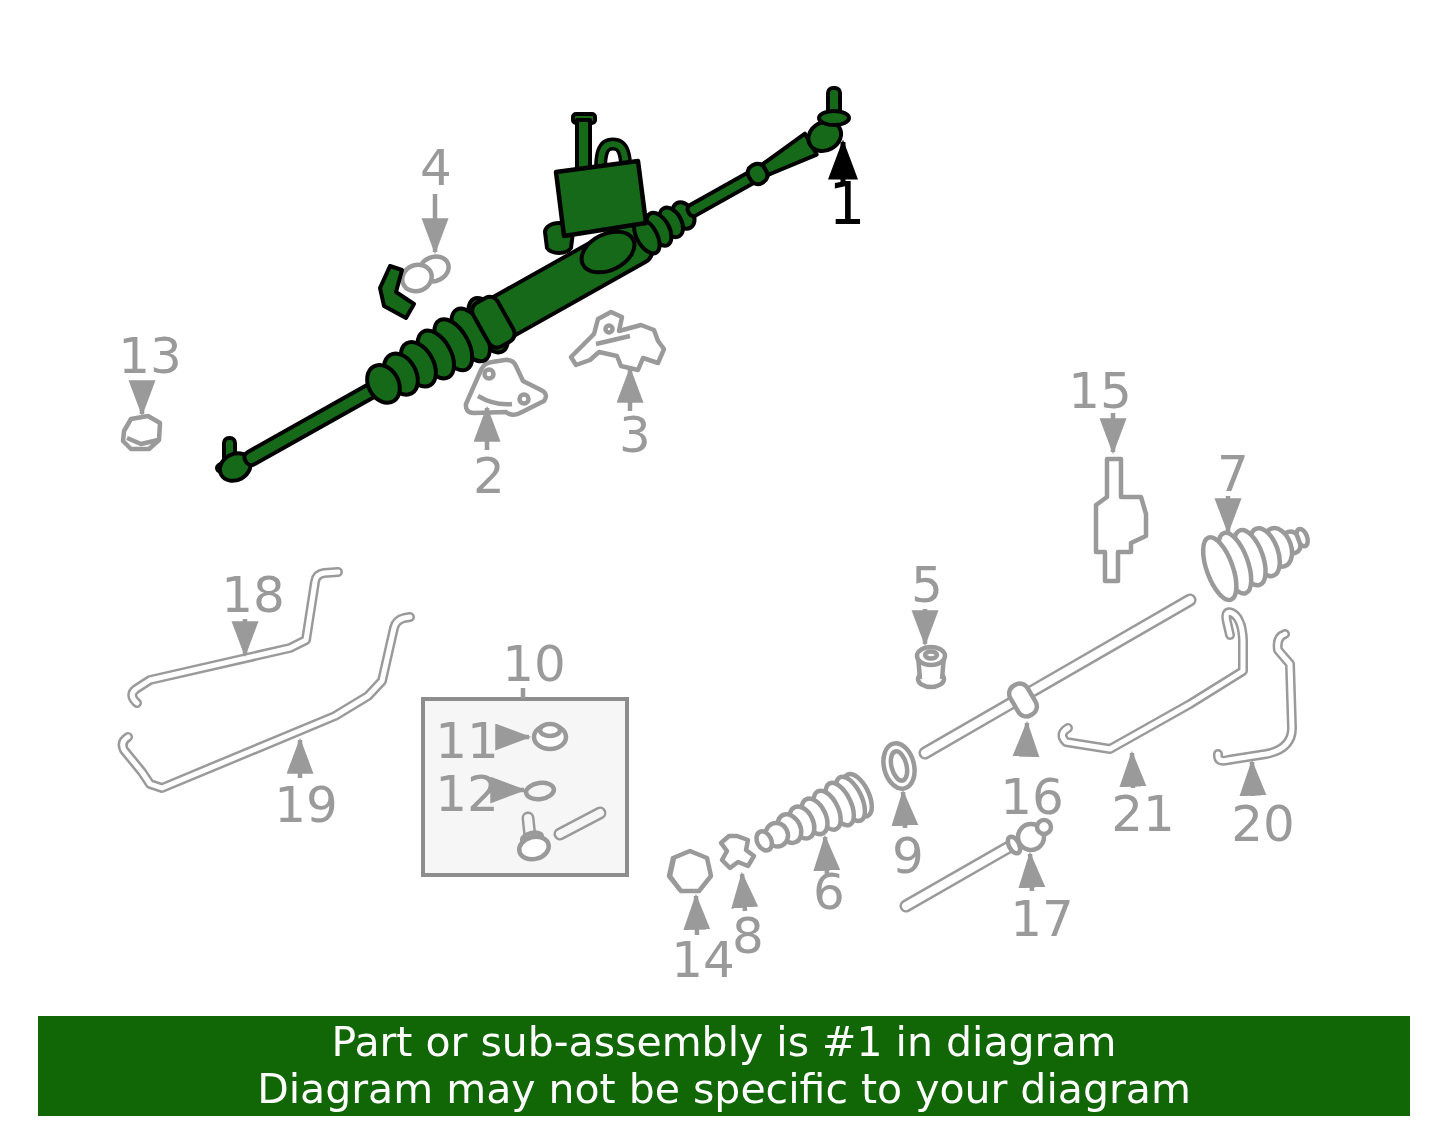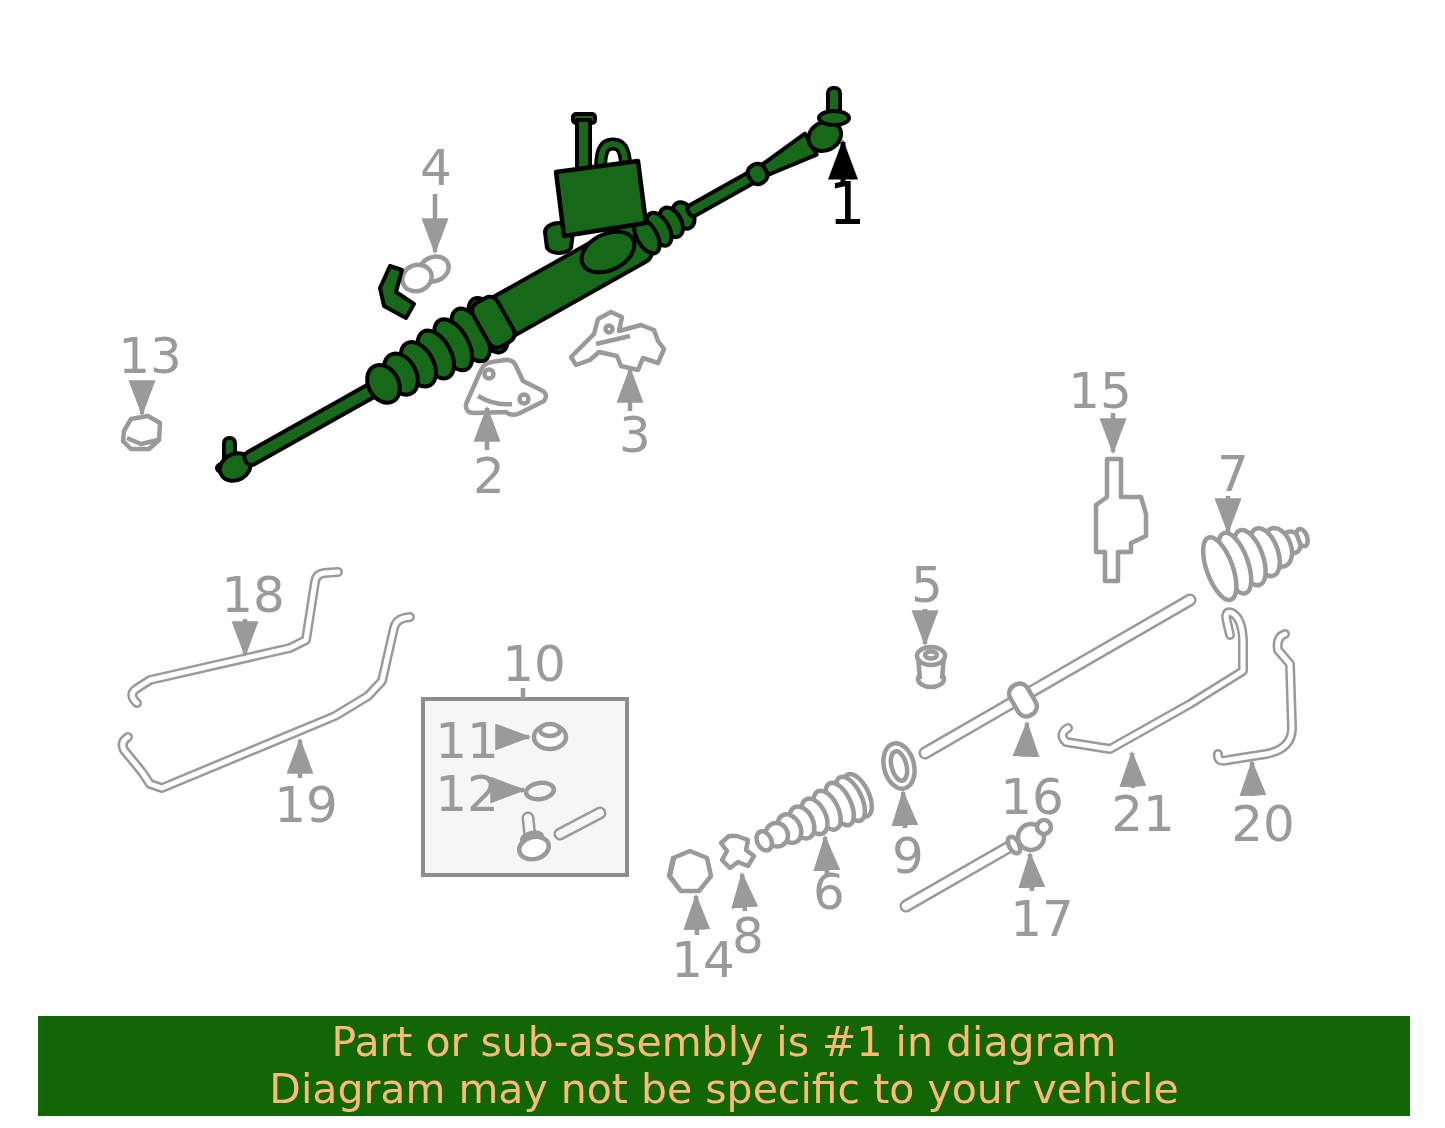--- a/index.html
+++ b/index.html
@@ -16,21 +16,21 @@
   .tube-i{fill:none;stroke:#fff;stroke-width:5;stroke-linecap:round;stroke-linejoin:round;}
   .rod-o{fill:none;stroke:var(--gray,#9a9a9a);stroke-width:13;stroke-linecap:round;}
   .rod-i{fill:none;stroke:#fff;stroke-width:8;stroke-linecap:round;}
   .rod-i.boxbg{stroke:var(--boxfill,#f6f6f6);}
   .kitbox{fill:var(--boxfill,#f6f6f6);stroke:#8d8d8d;stroke-width:4;}
   .arrow{stroke:var(--gray,#9a9a9a);stroke-width:4.5;fill:none;}
   .arrow.black{stroke:#000;stroke-width:5;}
   .callout-text{fill:var(--gray,#9a9a9a);font-family:"DejaVu Sans","Liberation Sans",sans-serif;}
   .callout-text.black{fill:#000;}
   .banner{position:absolute;left:38px;top:1016px;width:1372px;height:100px;
-          background:var(--banner,#116606);color:#fdba74;display:flex;flex-direction:column;
+          background:var(--banner,#116606);color:#ffffff;display:flex;flex-direction:column;
           justify-content:center;align-items:center;text-align:center;
           font-size:41px;line-height:47px;white-space:nowrap;}
 </style>
 </head>
 <body>
 
 <div class="stage">
 
 <svg width="1445" height="1128" viewBox="0 0 1445 1128">
   <defs>
@@ -256,16 +256,16 @@
         <text x="306" y="822" font-size="50" text-anchor="middle" class="callout-text">19</text>
         <line x1="1253" y1="796" x2="1252" y2="762" class="arrow" marker-end="url(#ahg)"></line>
         <text x="1263" y="841" font-size="50" text-anchor="middle" class="callout-text">20</text>
         <line x1="1133" y1="788" x2="1132" y2="753" class="arrow" marker-end="url(#ahg)"></line>
         <text x="1143" y="831" font-size="50" text-anchor="middle" class="callout-text">21</text>
       </g>
 </svg>
 
 <div class="banner">
   <div>Part or sub-assembly is #1 in diagram</div>
-  <div>Diagram may not be specific to your vehicle</div>
+  <div>Diagram may not be specific to your diagram</div>
 </div>
 
 </div>
 
 </body></html>

